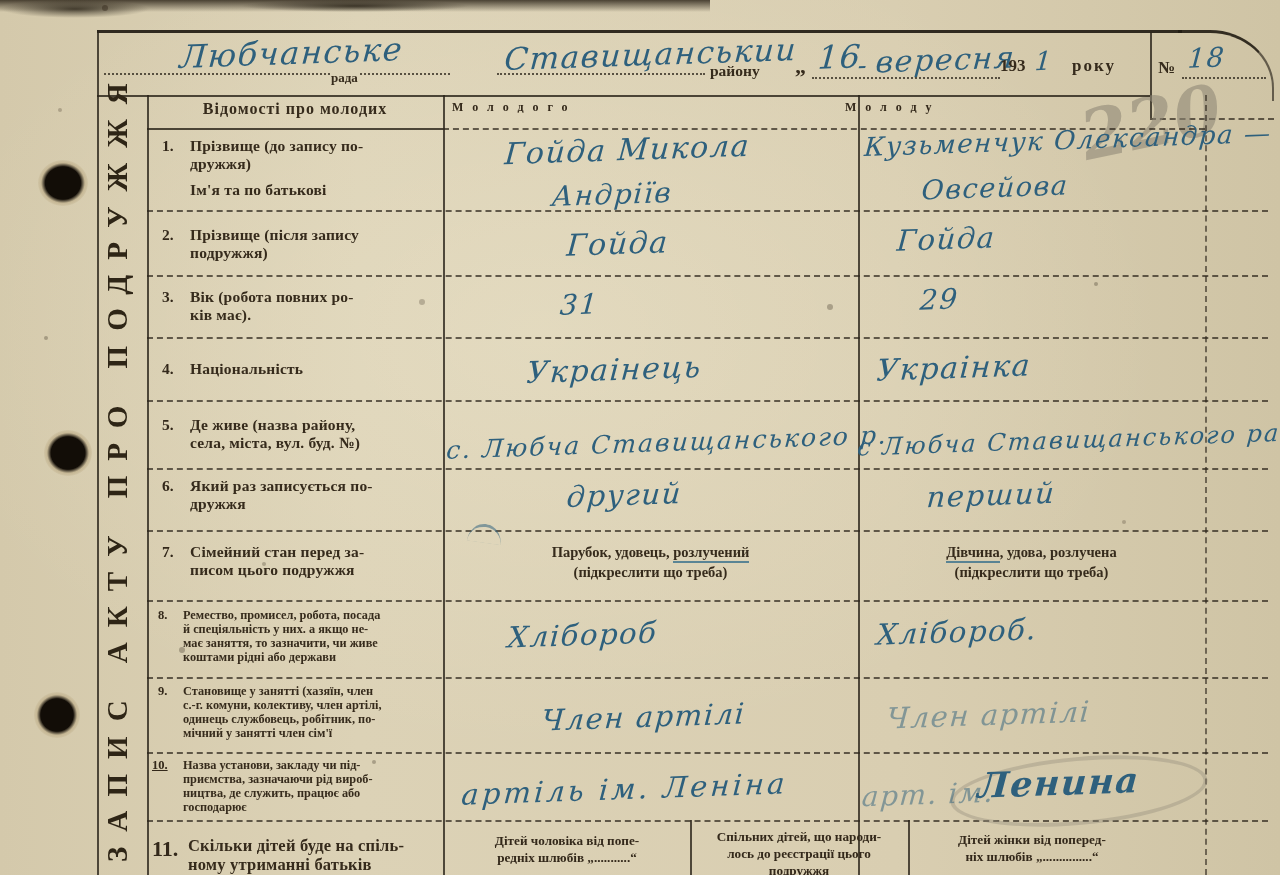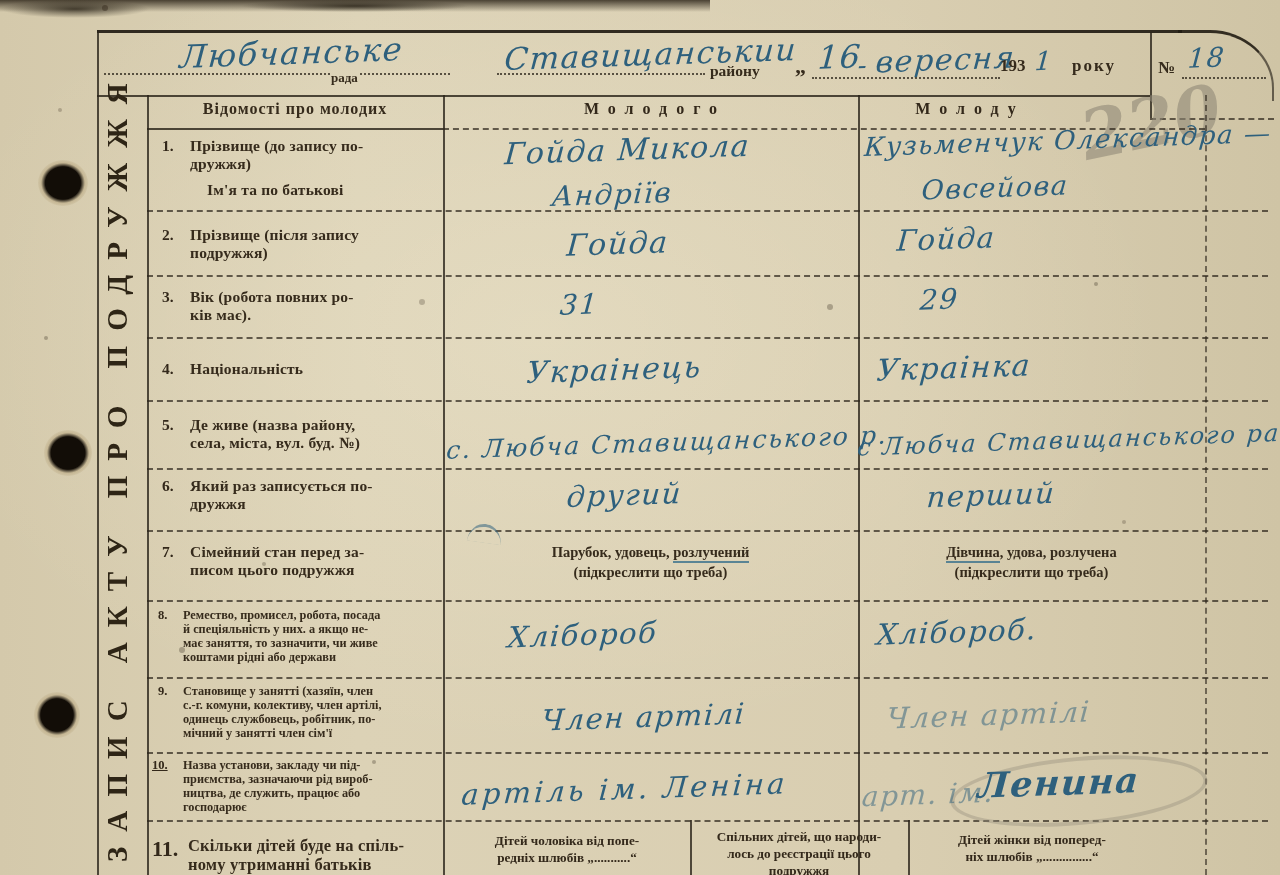--- a/index.html
+++ b/index.html
@@ -14,21 +14,21 @@
   .hl.thick{border-top-width:3px;border-top-color:rgba(34,28,19,.92);}
   .hl.dash{border-top-style:dashed;border-top-color:rgba(43,36,26,.7);}
   .vl{position:absolute;width:0;border-left:2px solid rgba(43,36,26,.8);}
   .vl.dash{border-left-style:dashed;border-left-color:rgba(43,36,26,.6);}
   .dotted{position:absolute;height:0;border-bottom:2px dotted rgba(43,36,26,.75);}
   .corner{position:absolute;left:1178px;top:30px;width:94px;height:68px;
     border-top:3px solid rgba(34,28,19,.9);border-right:2px solid rgba(43,36,26,.65);
     border-top-right-radius:64px 58px;}
   
   .print{position:absolute;font-weight:bold;color:#362b1c;}
-  .colhead{position:absolute;text-align:center;font-weight:bold;font-size:16px;
+  .colhead{position:absolute;font-weight:bold;font-size:12px;
     letter-spacing:9px;text-indent:9px;color:#33281a;}
   .q-num{position:absolute;font-weight:bold;font-size:15.5px;color:#33281a;}
   .q-num.sm{font-size:12.5px;}
   .q{position:absolute;font-weight:bold;font-size:15.5px;line-height:17.5px;
     letter-spacing:.2px;color:#362b1c;}
   .q.sm{font-size:12.3px;line-height:14px;letter-spacing:0;}
   .q div{white-space:nowrap;}
   .opt{position:absolute;text-align:center;font-weight:bold;font-size:14.5px;
     line-height:20px;color:#362b1c;}
   .sub{position:absolute;text-align:center;font-weight:bold;font-size:13.2px;
@@ -120,28 +120,28 @@
   <div class="hl dash" style="left:147px;top:677px;width:1121px;"></div>
   <div class="hl dash" style="left:147px;top:752px;width:1121px;"></div>
   <div class="hl dash" style="left:147px;top:820px;width:1121px;"></div>
   <div class="vl" style="left:690px;top:820px;height:55px;"></div>
   <div class="vl" style="left:908px;top:820px;height:55px;"></div>
 
   <div class="vtitle">ЗАПИС АКТУ ПРО ПОДРУЖЖЯ</div>
 
   <div class="print" style="left:147px;top:100px;width:296px;text-align:center;font-size:16px;letter-spacing:1px;">Відомості про молодих</div>
   <div class="colhead" style="left:443px;top:100px;width:415px;">Молодого</div>
-  <div class="colhead" style="left:858px;top:100px;width:215px;">Молоду</div>
+  <div class="colhead" style="left:836px;top:100px;width:215px;">Молоду</div>
 
   <div class="q-num" style="left:162px;top:137px;">1.</div>
   <div class="q" style="left:190px;top:137px;">
     <div>Прізвище (до запису по-</div>
     <div>дружжя)</div>
   </div>
-  <div class="q" style="left:190px;top:181px;margin-left:17px;">Ім'я та по батькові</div>
+  <div class="q" style="left:190px;top:181px;">Ім'я та по батькові</div>
 
   <div class="q-num" style="left:162px;top:226px;">2.</div>
   <div class="q" style="left:190px;top:226px;">
     <div>Прізвище (після запису</div>
     <div>подружжя)</div>
   </div>
 
   <div class="q-num" style="left:162px;top:288px;">3.</div>
   <div class="q" style="left:190px;top:288px;">
     <div>Вік (робота повних ро-</div>

